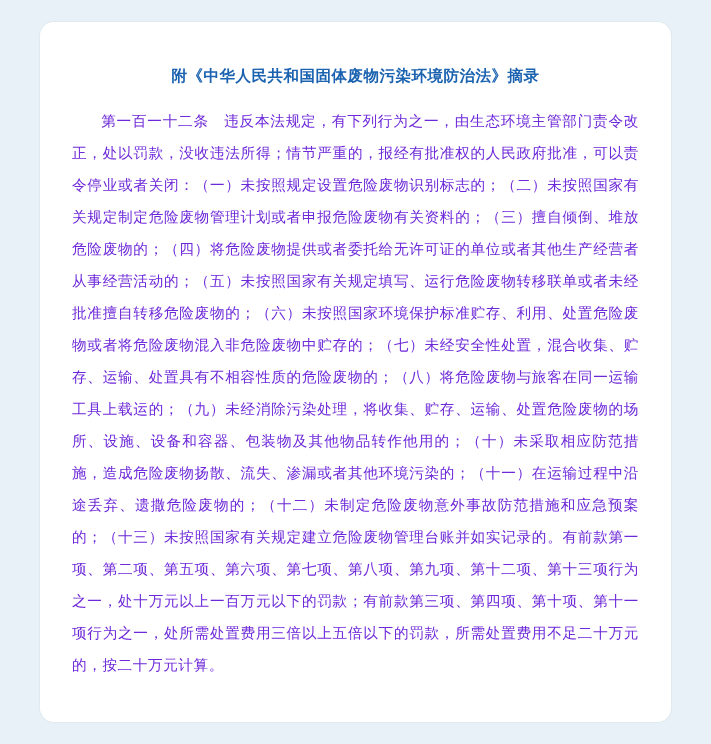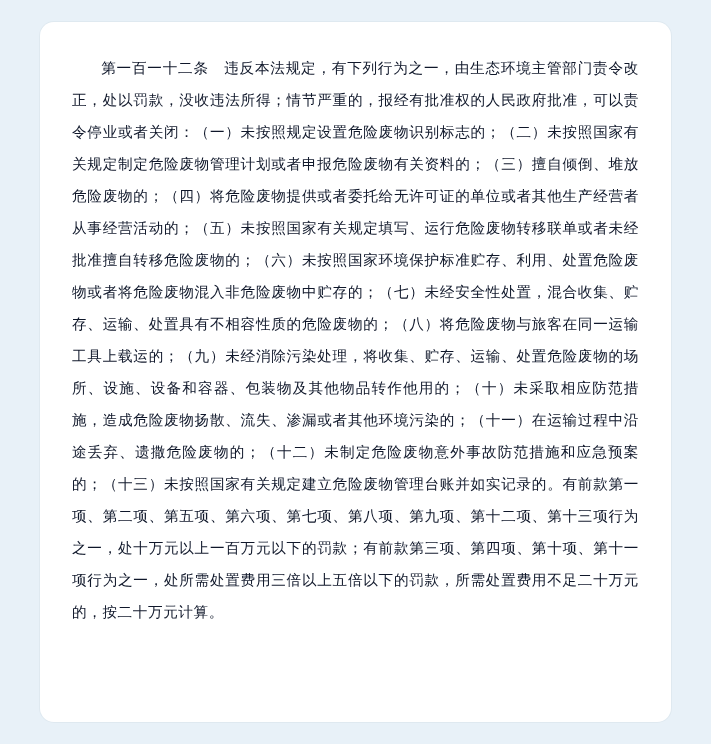--- a/index.html
+++ b/index.html
@@ -28,29 +28,30 @@
   .doc-title {
     text-align: center;
     color: #1b63b0;
     font-size: 15.5px;
     font-weight: bold;
     letter-spacing: 0.5px;
     margin: 14px 0 18px 0;
     font-family: "DejaVu Sans", "Liberation Sans", sans-serif;
   }
   .doc-body {
-    color: #0f172a;
+    color: #6d28d9;
     font-size: 14.6px;
     line-height: 32px;
     text-align: justify;
     text-justify: inter-ideograph;
     text-indent: 2em;
     letter-spacing: 0.6px;
     font-family: "DejaVu Sans", "Liberation Sans", sans-serif;
     white-space: pre-wrap;
   }
 </style>
 </head>
 <body>
 
 <div class="page">
+  <h1 class="doc-title">附《中华人民共和国固体废物污染环境防治法》摘录</h1>
   <div class="doc-body">第一百一十二条　违反本法规定，有下列行为之一，由生态环境主管部门责令改正，处以罚款，没收违法所得；情节严重的，报经有批准权的人民政府批准，可以责令停业或者关闭：（一）未按照规定设置危险废物识别标志的；（二）未按照国家有关规定制定危险废物管理计划或者申报危险废物有关资料的；（三）擅自倾倒、堆放危险废物的；（四）将危险废物提供或者委托给无许可证的单位或者其他生产经营者从事经营活动的；（五）未按照国家有关规定填写、运行危险废物转移联单或者未经批准擅自转移危险废物的；（六）未按照国家环境保护标准贮存、利用、处置危险废物或者将危险废物混入非危险废物中贮存的；（七）未经安全性处置，混合收集、贮存、运输、处置具有不相容性质的危险废物的；（八）将危险废物与旅客在同一运输工具上载运的；（九）未经消除污染处理，将收集、贮存、运输、处置危险废物的场所、设施、设备和容器、包装物及其他物品转作他用的；（十）未采取相应防范措施，造成危险废物扬散、流失、渗漏或者其他环境污染的；（十一）在运输过程中沿途丢弃、遗撒危险废物的；（十二）未制定危险废物意外事故防范措施和应急预案的；（十三）未按照国家有关规定建立危险废物管理台账并如实记录的。有前款第一项、第二项、第五项、第六项、第七项、第八项、第九项、第十二项、第十三项行为之一，处十万元以上一百万元以下的罚款；有前款第三项、第四项、第十项、第十一项行为之一，处所需处置费用三倍以上五倍以下的罚款，所需处置费用不足二十万元的，按二十万元计算。</div>
 </div>
 
 </body></html>

